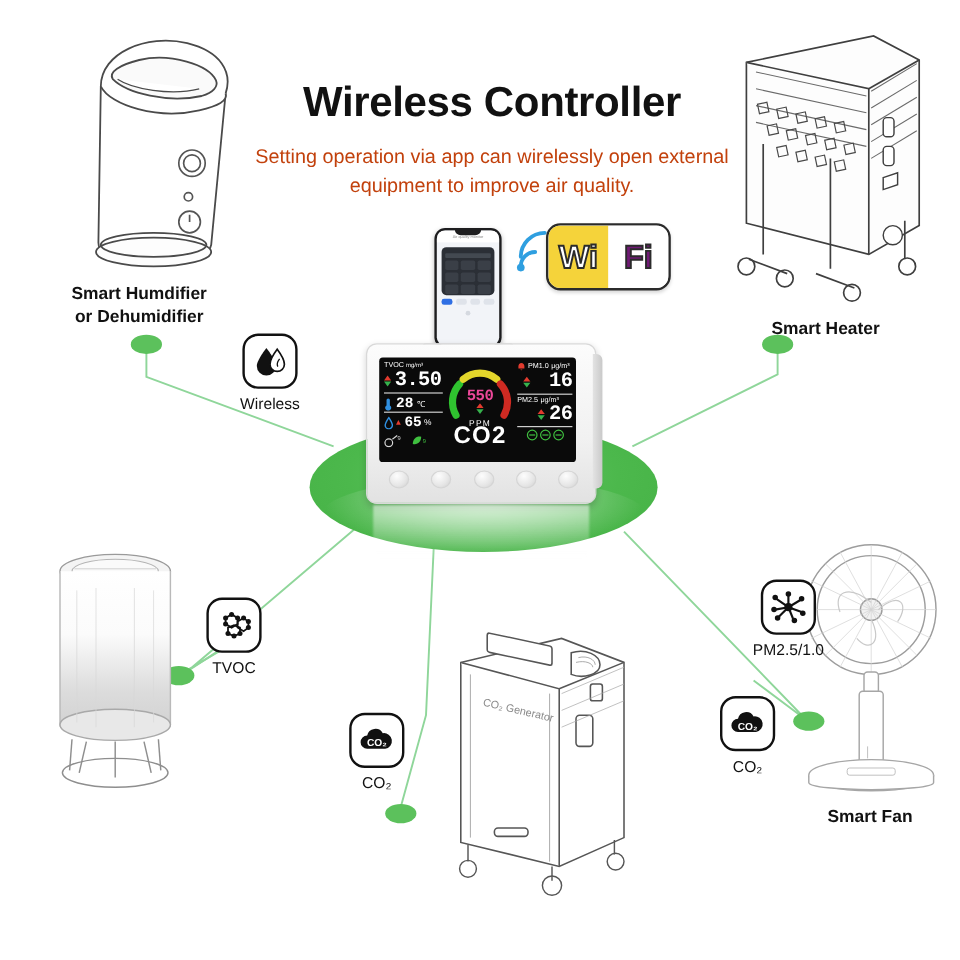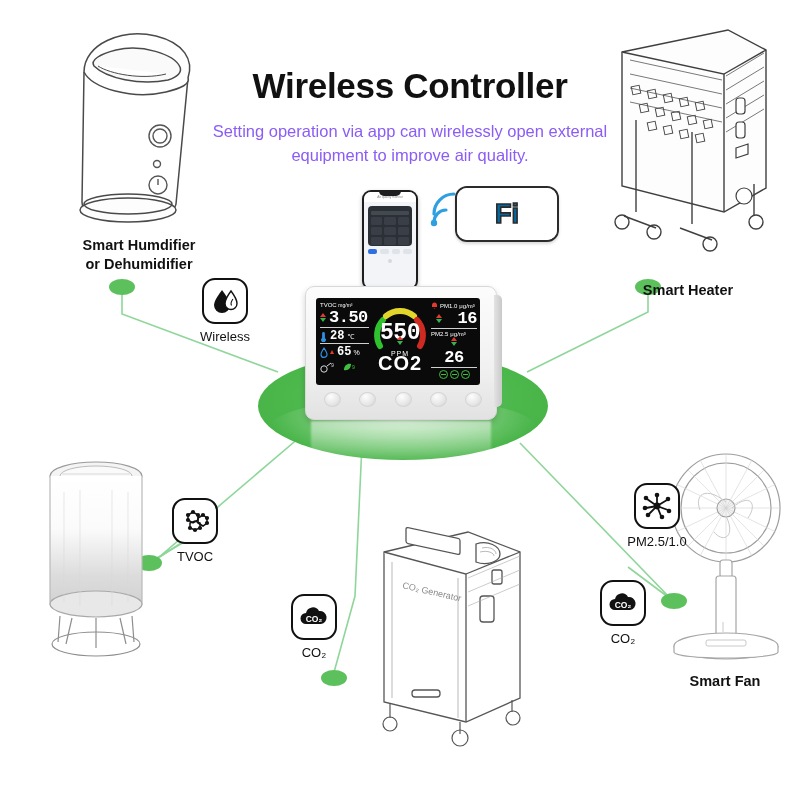--- a/index.html
+++ b/index.html
@@ -13,31 +13,31 @@
 
   
   .title {
     position: absolute; left: 200px; top: 66px; width: 420px;
     text-align: center;
     font-size: 35px; font-weight: bold; color: #111;
     letter-spacing: -0.3px;
   }
   .subtitle {
     position: absolute; left: 205px; top: 120px; width: 410px;
-    text-align: center; font-size: 16.5px; color: #8b5cf6;
+    text-align: center; font-size: 16.5px; color: #c2410c;
     line-height: 1.45;
   }
 
   
   .caption {
     position: absolute; font-size: 14.5px; font-weight: bold;
     color: #111; line-height: 1.3; text-align: center;
   }
-  .cap-humid  { left: 59px;  top: 236px; width: 160px; }
-  .cap-heater { left: 618px; top: 265px; width: 140px; margin-top: 16px; }
+  .cap-humid  { left: 36px;  top: 236px; width: 160px; }
+  .cap-heater { left: 618px; top: 265px; width: 140px; }
   .cap-purif  { left: 10px;  top: 678px; width: 190px; }
   .cap-gen    { left: 348px; top: 755px; width: 200px; }
   .cap-fan    { left: 660px; top: 672px; width: 130px; }
 
   
   .badge { position: absolute; text-align: center; }
   .badge .box {
     width: 46px; height: 46px; margin: 0 auto;
     border: 2.4px solid #111; border-radius: 13px;
     background: #fff;
@@ -125,21 +125,21 @@
     color: #fff; font-size: 12px; line-height: 1;
   }
   .rowline { border-bottom: 1px solid #cfcfcf; margin: 1px 0 2px 0; }
   .arrows { display: inline-block; width: 7px; vertical-align: middle; }
   .arrows .up { display:block; width:0;height:0;border-left:3px solid transparent;border-right:3px solid transparent;border-bottom:4px solid #e23b2e; }
   .arrows .dn { display:block; width:0;height:0;border-left:3px solid transparent;border-right:3px solid transparent;border-top:4px solid #37b24d; margin-top:1px;}
   .co2big { font-size: 20px; font-weight: bold; color: #fff; font-family: "Liberation Sans", sans-serif; letter-spacing: 1px; }
   .ppm { font-size: 7px; color: #fff; letter-spacing: 1px; }
   .gaugeval {
     font-family: "Liberation Mono", monospace; font-weight: bold;
-    color: #ffffff; font-size: 23px; letter-spacing: -0.5px;
+    color: #ec4899; font-size: 13px; letter-spacing: -0.5px;
   }
   .dots { display: flex; gap: 2px; }
   .dots i {
     width: 9px; height: 9px; border-radius: 50%;
     border: 1.2px solid #3fbf3f; display: block;
     position: relative;
   }
   .dots i:after {
     content:""; position:absolute; left:1.5px; top:3px; width:5px; height:1.2px; background:#3fbf3f;
   }
@@ -178,21 +178,21 @@
     width: 104px; height: 56px;
     border: 2.5px solid #2b2b2b; border-radius: 12px;
     overflow: hidden; display: flex; background: #fff;
     box-shadow: 0 2px 3px rgba(0,0,0,0.15);
   }
   .wifibadge .half {
     flex: 1; display: flex; align-items: center; justify-content: center;
     font-size: 27px; font-weight: bold; font-family: "Liberation Sans", sans-serif;
   }
   .wifibadge .h1 { background: #f5d33a; color: #ffffff; -webkit-text-stroke: 1.6px #2b2b2b; }
-  .wifibadge .h2 { background: #ffffff; color: #0369a1; -webkit-text-stroke: 1.6px #2b2b2b; }
+  .wifibadge .h2 { background: #ffffff; color: #701a75; -webkit-text-stroke: 1.6px #2b2b2b; }
 
   
   .art { position: absolute; }
   .art svg { display: block; }
 </style>
 </head>
 <body>
 
 <div id="stage">
 
@@ -523,20 +523,21 @@
 
   <svg style="position:absolute;left:424px;top:192px;" width="40" height="40" viewBox="0 0 40 40">
     <g fill="none" stroke="#2f9fe0" stroke-width="3.2" stroke-linecap="round">
       <path d="M10,30 a12,12 0 0,1 12,-12"></path>
       <path d="M10,22 a20,20 0 0,1 20,-20"></path>
     </g>
     <circle cx="10" cy="31" r="3.2" fill="#2f9fe0"></circle>
   </svg>
 
   <div class="wifibadge">
+    <div class="half h1">Wi</div>
     <div class="half h2">Fi</div>
   </div>
 
   <div class="platform"></div>
   <div class="platform-glow"></div>
 
   <div class="monitor">
     <div class="side"></div>
     <div class="screen">
 
@@ -620,21 +621,21 @@
               <i class="up"></i>
               <i class="dn"></i>
             </span>
           <span class="val-lg">16</span>
         </div>
         <div class="rowline"></div>
         <div style="display:flex;align-items:center;gap:2px;">
           <span class="lbl-sm">PM2.5</span>
           <span class="lbl-sm u">μg/m³</span>
         </div>
-        <div style="display:flex;align-items:center;gap:3px;justify-content:flex-end;flex-direction:column;">
+        <div style="display:flex;align-items:center;gap:3px;justify-content:flex-end;">
           <span class="arrows">
               <i class="up"></i>
               <i class="dn"></i>
             </span>
           <span class="val-lg">26</span>
         </div>
         <div class="rowline"></div>
         <div class="dots" style="justify-content:center;margin-top:2px;">
           <i></i>
           <i></i>

